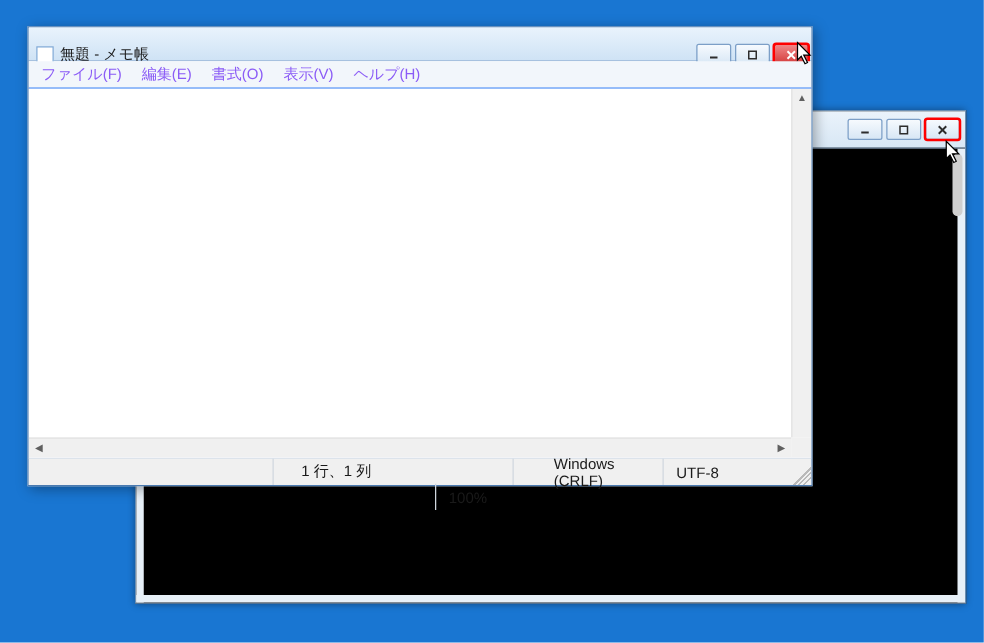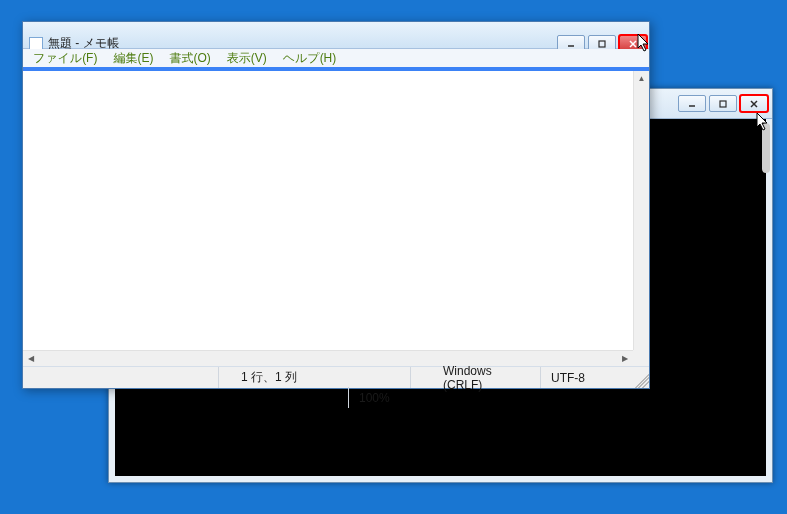--- a/index.html
+++ b/index.html
@@ -109,26 +109,25 @@
     color: #fff;
   }
   .close-highlight {
     outline: 2px solid #ff0000;
     outline-offset: -1px;
   }
 
   .np-menubar {
     height: 22px;
     background: #f2f6fb;
-    border-bottom: 4px solid #3b82f6;
-    display: flex;
-    align-items: center;
+    border-bottom: 1px solid #3b82f6;
+    display: flex;
     padding: 0 2px;
     font-size: 12px;
-    color: #4d7c0f;
+    color: #8b5cf6;
   }
   .np-menuitem {
     padding: 2px 8px;
     cursor: pointer;
   }
 
   .np-body {
     flex: 1;
     position: relative;
     background: #fff;
@@ -193,21 +192,21 @@
     border-left: 1px solid #d0d6de;
     padding: 0 10px;
     height: 100%;
     display: flex;
     align-items: center;
   }
   .np-status .spacer { flex: 0 0 195px; }
   .np-status .cell.pos { width: 130px; padding-left: 22px; }
   .np-status .cell.zoom { width: 62px; margin-top: 40px; }
   .np-status .cell.eol { width: 120px; padding-left: 32px; }
-  .np-status .cell.enc { flex: 1; margin-left: 10px; }
+  .np-status .cell.enc { flex: 1; }
   .np-status .grip {
     width: 16px; height: 100%;
     background:
       linear-gradient(135deg, transparent 60%, #b9b9b9 60%, #b9b9b9 65%, transparent 65%),
       linear-gradient(135deg, transparent 70%, #b9b9b9 70%, #b9b9b9 75%, transparent 75%),
       linear-gradient(135deg, transparent 80%, #b9b9b9 80%, #b9b9b9 85%, transparent 85%);
   }
 
   
   .cursor {

